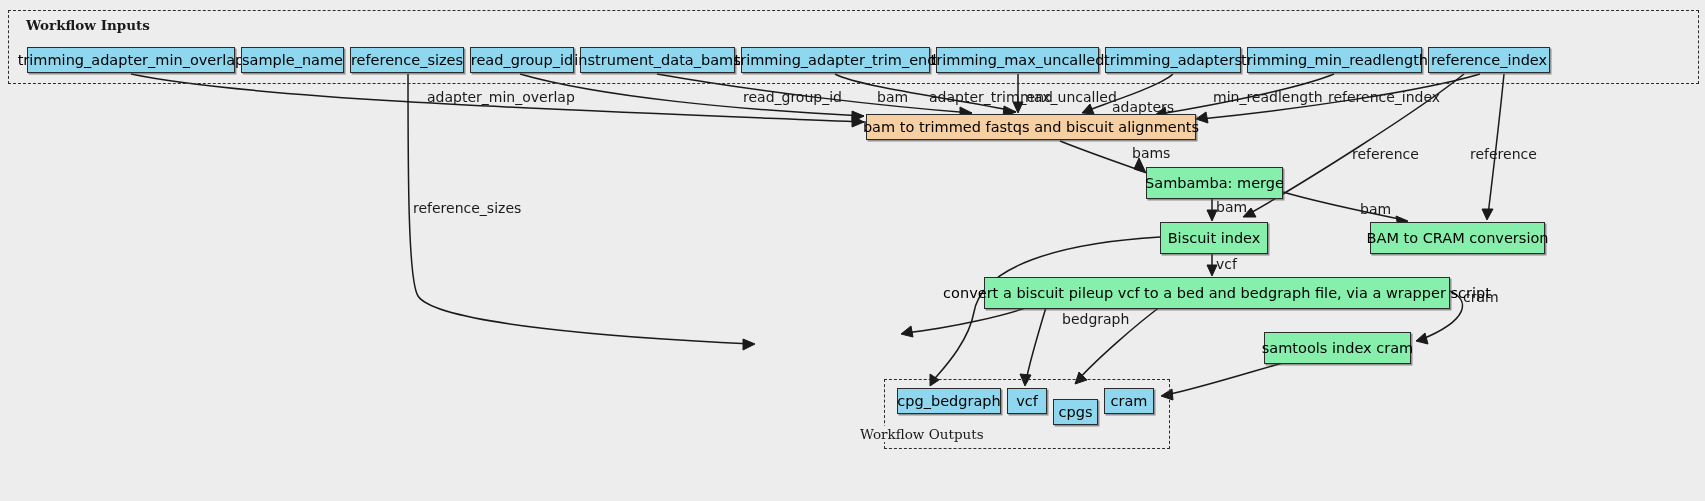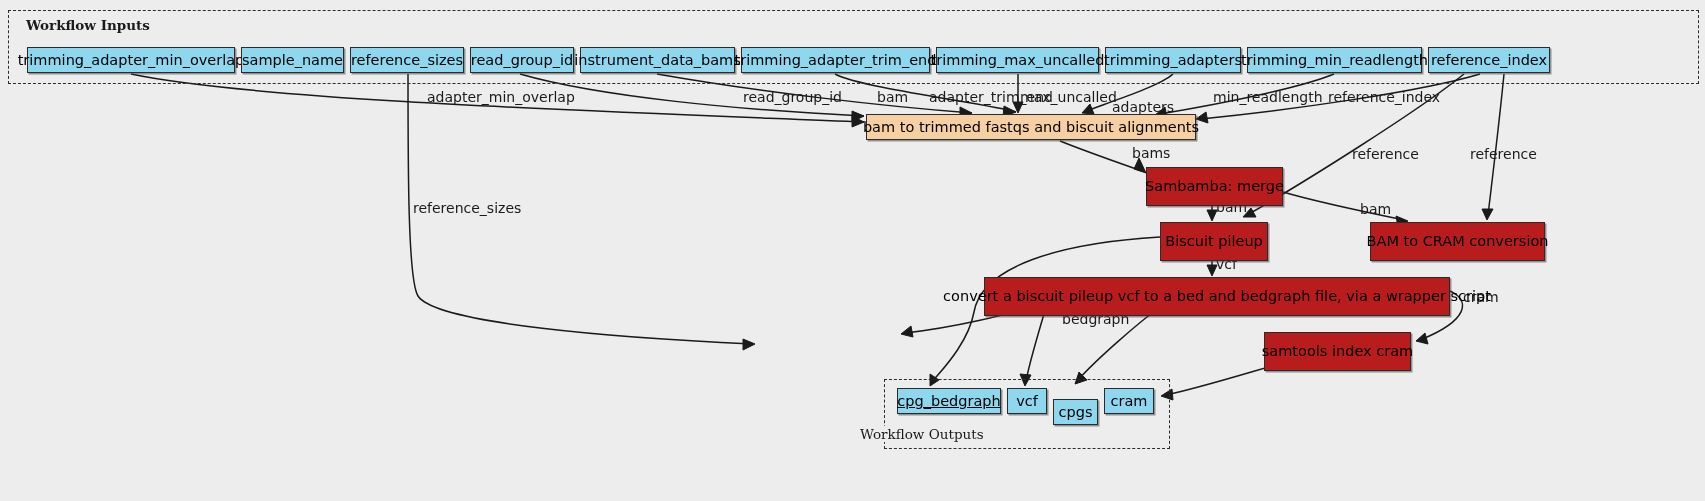--- a/index.html
+++ b/index.html
@@ -41,23 +41,23 @@
     border:1.3px solid #2f2f2f;
     box-shadow:1.5px 1.5px 0 rgba(70,70,70,.55);
   }
   .node.io{        
     background:#8ed7ee;
     border-color:#2b2b2b;
     height:26px;
     padding:0 10px;
   }
   .node.step{      
-    background:#b91c1c;
+    background:#86efac;
     border-color:#2b2b2b;
-    height:39px;
+    height:32px;
     padding:0 10px;
   }
   .node.subworkflow{  
     background:#f6cfa2;
     border-color:#2b2b2b;
     height:26px;
     padding:0 24px;
   }
 
   
@@ -173,32 +173,32 @@
     <div class="node io" style="left: 1428px; top: 47px; width: 122px;">
       <span>reference_index</span>
     </div>
     <div class="node subworkflow" style="left: 866px; top: 114px; width: 330px;">
       <span>bam to trimmed fastqs and biscuit alignments</span>
     </div>
     <div class="node step" style="left: 1146px; top: 167px; width: 137px;">
       <span>Sambamba: merge</span>
     </div>
     <div class="node step" style="left: 1160px; top: 222px; width: 108px;">
-      <span>Biscuit pileup</span>
+      <span>Biscuit index</span>
     </div>
     <div class="node step" style="left: 1370px; top: 222px; width: 175px;">
       <span>BAM to CRAM conversion</span>
     </div>
     <div class="node step" style="left: 984px; top: 277px; width: 466px;">
       <span>convert a biscuit pileup vcf to a bed and bedgraph file, via a wrapper script</span>
     </div>
     <div class="node step" style="left: 1264px; top: 332px; width: 147px;">
       <span>samtools index cram</span>
     </div>
-    <div class="node io" style="left: 897px; top: 388px; width: 104px; text-decoration: underline;">
+    <div class="node io" style="left: 897px; top: 388px; width: 104px;">
       <span>cpg_bedgraph</span>
     </div>
     <div class="node io" style="left: 1007px; top: 388px; width: 40px;">
       <span>vcf</span>
     </div>
     <div class="node io" style="left: 1053px; top: 388px; width: 45px; margin-top: 11px;">
       <span>cpgs</span>
     </div>
     <div class="node io" style="left: 1104px; top: 388px; width: 50px;">
       <span>cram</span>

